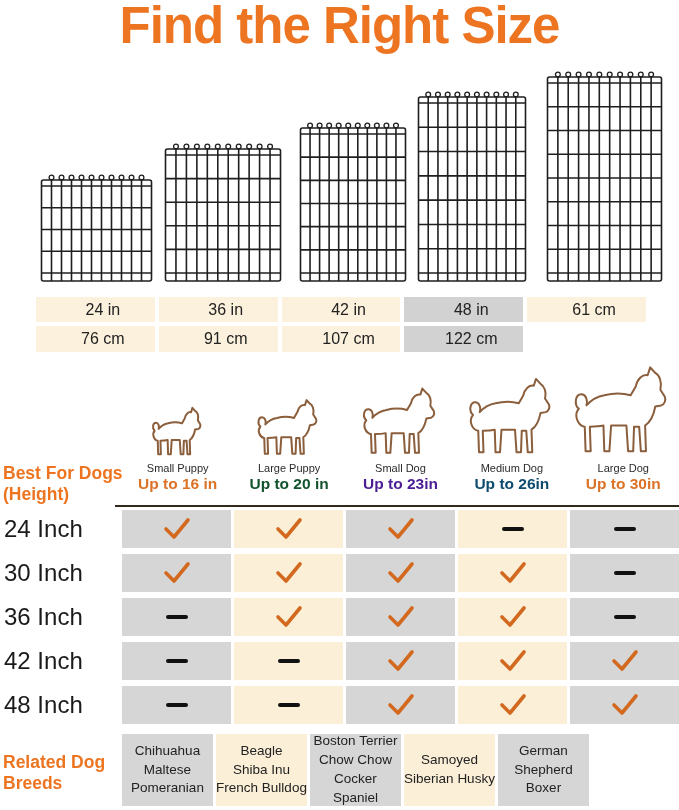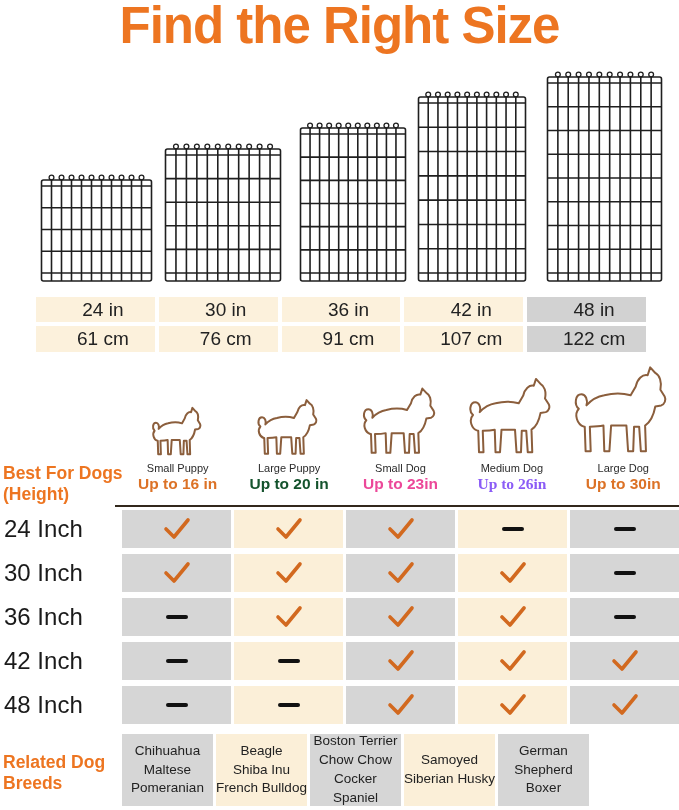--- a/index.html
+++ b/index.html
@@ -15,21 +15,21 @@
   
   #panels svg{position:absolute;}
   
   #size-table{
     position:absolute;left:36px;top:297px;width:610px;
     display:grid;grid-template-columns:repeat(5,1fr);grid-template-rows:25px 26px;
     column-gap:4px;row-gap:4px;
   }
   .size-cell{
     display:flex;align-items:center;justify-content:center;
-    font-size:19px;color:#222;background:#FCF1DC;padding-left:15px;
+    font-size:16px;color:#222;background:#FCF1DC;padding-left:15px;
   }
   .size-cell.size-gray{background:#D2D2D2;}
   
   #dogs svg{position:absolute;}
   
   #column-headers{
     position:absolute;left:122px;top:462px;width:557px;
     display:grid;grid-template-columns:repeat(5,1fr);
   }
   .hdr{text-align:center;line-height:1.18;}
@@ -221,21 +221,20 @@
         <line x1="1.5" y1="107" x2="115.5" y2="107" fill="none" stroke="#1f1f1f" stroke-width="1.6"></line>
         <line x1="1.5" y1="130.75" x2="115.5" y2="130.75" fill="none" stroke="#1f1f1f" stroke-width="1.6"></line>
         <line x1="1.5" y1="154.5" x2="115.5" y2="154.5" fill="none" stroke="#1f1f1f" stroke-width="1.6"></line>
         <line x1="1.5" y1="178.25" x2="115.5" y2="178.25" fill="none" stroke="#1f1f1f" stroke-width="1.6"></line>
         <line x1="1.5" y1="202" x2="115.5" y2="202" fill="none" stroke="#1f1f1f" stroke-width="1.6"></line>
       </svg>
     </div>
 
   <div id="size-table">
       <div class="size-cell">24 in</div>
-      <div class="size-cell">30 in</div>
       <div class="size-cell">36 in</div>
       <div class="size-cell">42 in</div>
       <div class="size-cell size-gray">48 in</div>
       <div class="size-cell">61 cm</div>
       <div class="size-cell">76 cm</div>
       <div class="size-cell">91 cm</div>
       <div class="size-cell">107 cm</div>
       <div class="size-cell size-gray">122 cm</div>
     </div>
 
@@ -264,25 +263,25 @@
       <div class="hdr">
         <div class="hdr-name">Small Puppy</div>
         <div class="hdr-sub" style="color: rgb(220, 114, 38);">Up to 16 in</div>
       </div>
       <div class="hdr">
         <div class="hdr-name">Large Puppy</div>
         <div class="hdr-sub" style="color: #14532d;">Up to 20 in</div>
       </div>
       <div class="hdr">
         <div class="hdr-name">Small Dog</div>
-        <div class="hdr-sub" style="color: #ec4899;">Up to 23in</div>
+        <div class="hdr-sub" style="color: #4c1d95;">Up to 23in</div>
       </div>
       <div class="hdr">
         <div class="hdr-name">Medium Dog</div>
-        <div class="hdr-sub" style="color: #8b5cf6; font-family: Liberation Serif, serif;">Up to 26in</div>
+        <div class="hdr-sub" style="color: #0c4a6e;">Up to 26in</div>
       </div>
       <div class="hdr">
         <div class="hdr-name">Large Dog</div>
         <div class="hdr-sub" style="color: rgb(220, 114, 38);">Up to 30in</div>
       </div>
     </div>
 
   <div id="matrix-rule" style="background: rgb(50, 40, 28);"></div>
 
   <div id="matrix">

